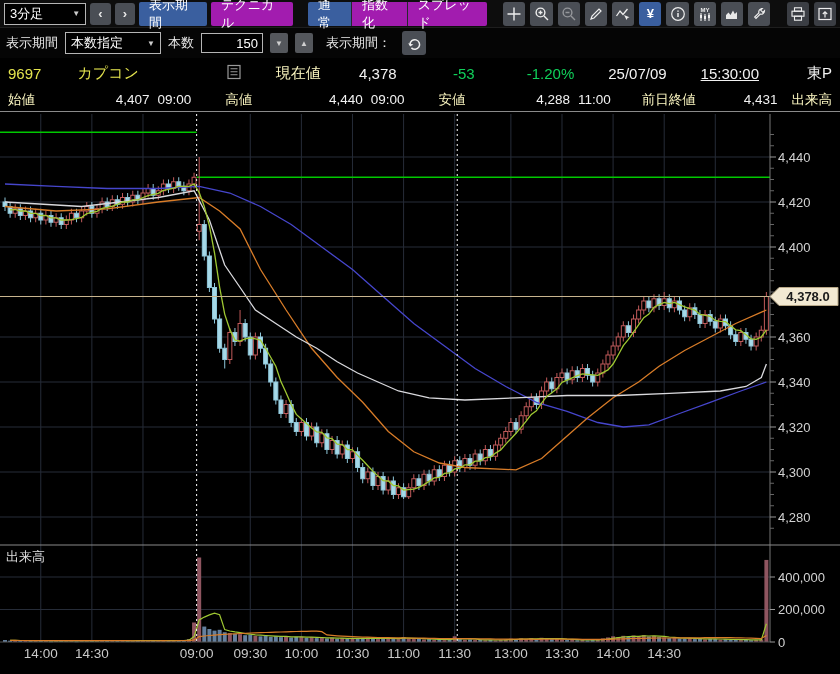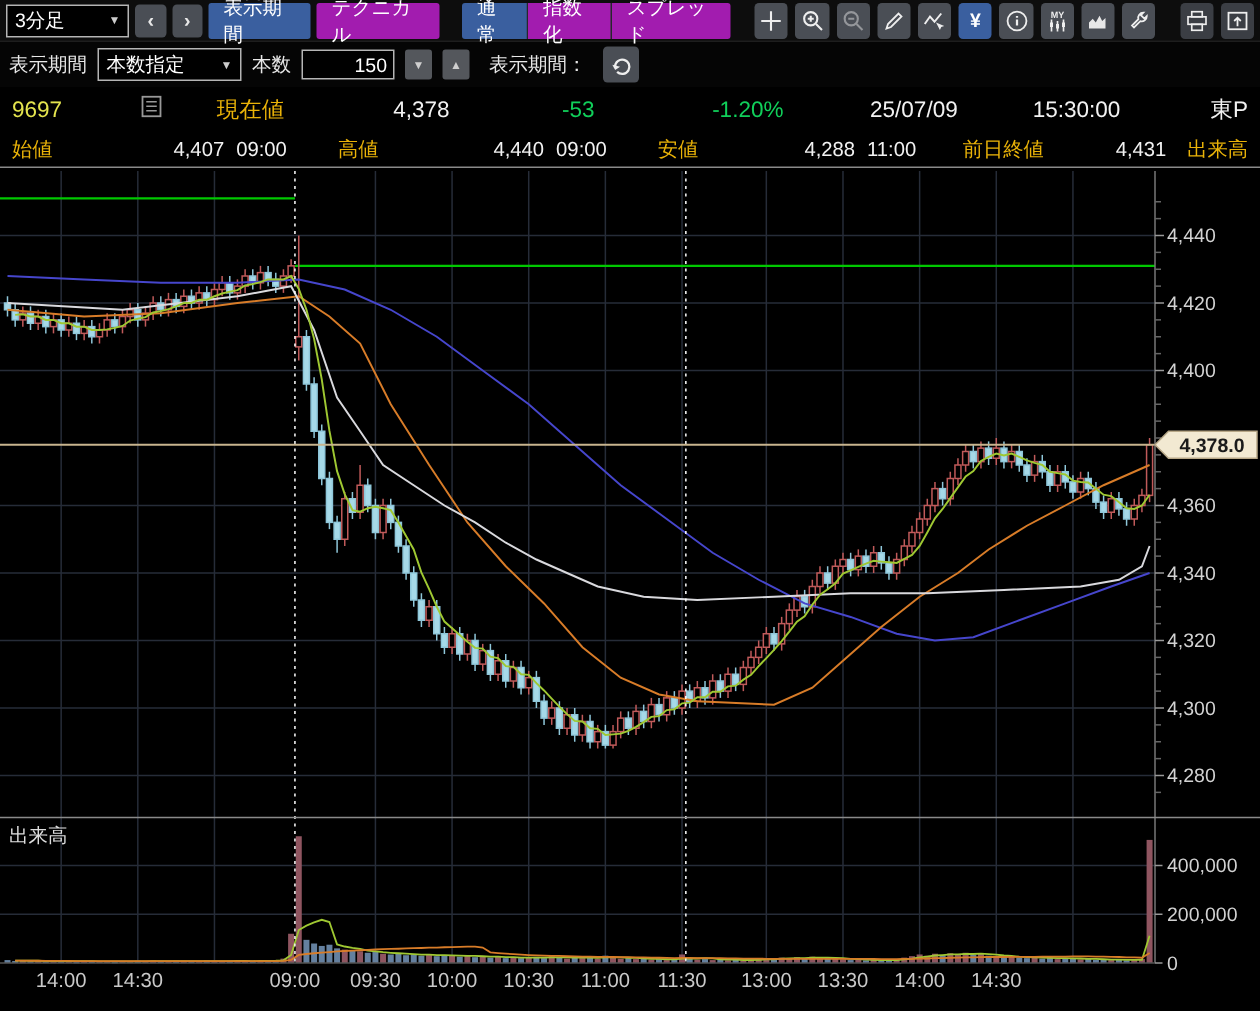--- a/index.html
+++ b/index.html
@@ -28,21 +28,21 @@
   
   #periodrow{height:30px;background:#050505;padding:0 6px;gap:7px;color:#e8e8e8;font-size:13px;}
   #countinput{width:62px;height:20px;background:#000;border:1px solid #b5b5b5;color:#fff;
       font-size:13px;text-align:right;padding:0 4px;box-sizing:border-box;font-family:inherit;}
   .spin{width:18px;height:20px;background:#54575c;border-radius:2px;color:#cfcfcf;font-size:8px;
       display:flex;align-items:center;justify-content:center;}
   .rangeval{color:#f2f2f2;font-size:13.5px;}
   
   #quoterow{height:30px;padding:0 8px;font-size:15px;gap:28px;}
   .ylw{color:#e4e44e;}
-  .teal{color:#eab308;}
+  .teal{color:#fef9c3;}
   .grn{color:#10cf5a;}
   .wht{color:#f2f2f2;}
   #ohlcrow{height:24px;padding:0 8px;font-size:13.5px;border-bottom:1px solid #8a8a8a;}
   .cell{white-space:nowrap;}
   .rt{text-align:right;}
   
   #chartwrap{width:840px;height:562px;}
   svg text{font-family:"Liberation Sans","DejaVu Sans",sans-serif;}
 </style>
 </head>
@@ -174,30 +174,31 @@
         <svg width="16" height="16" viewBox="0 0 16 16">
           <path d="M4 9.5a4.8 4.8 0 1 1 1.4 3.4" stroke="#eee" stroke-width="1.5" fill="none"></path>
           <path d="M2.2 8.2l1.9 3.4 3.3-2.1z" fill="#eee"></path>
         </svg>
       </span>
     </div>
 </div>
 
 <div class="row" id="quoterow">
   <span class="ylw cell" style="width:58px;">9697</span>
+  <span class="ylw cell" style="width:168px;">カプコン</span>
   <span style="width:18px;margin-right:6px;"><svg width="16" height="16" viewBox="0 0 16 16">
         <rect x="2" y="1.5" width="12" height="13" stroke="#999" stroke-width="1.2" fill="none"></rect>
         <path d="M4.5 4.8h7M4.5 7.8h7M4.5 10.8h7" stroke="#999" stroke-width="1.1"></path>
       </svg></span>
   <span class="teal cell" style="width:70px;">現在値</span>
   <span class="wht cell rt" style="width:60px;">4,378</span>
   <span class="grn cell rt" style="width:70px;">-53</span>
   <span class="grn cell rt" style="width:100px;">-1.20%</span>
   <span class="wht cell rt" style="width:90px;">25/07/09</span>
-  <span class="wht cell" style="width:72px;margin-left:22px;">15:30:00</span>
+  <span class="wht cell" style="width:72px;margin-left:6px;text-decoration:underline;">15:30:00</span>
   <span class="wht cell" style="margin-left:20px;">東P</span>
 </div>
 
 <div class="row" id="ohlcrow">
   <span class="teal cell" style="width:42px;">始値</span>
   <span class="wht cell rt" style="width:100px;">4,407</span>
   <span class="wht cell" style="width:50px;margin-left:8px;">09:00</span>
   <span class="teal cell" style="width:42px;margin-left:18px;">高値</span>
   <span class="wht cell rt" style="width:96px;">4,440</span>
   <span class="wht cell" style="width:50px;margin-left:8px;">09:00</span>

